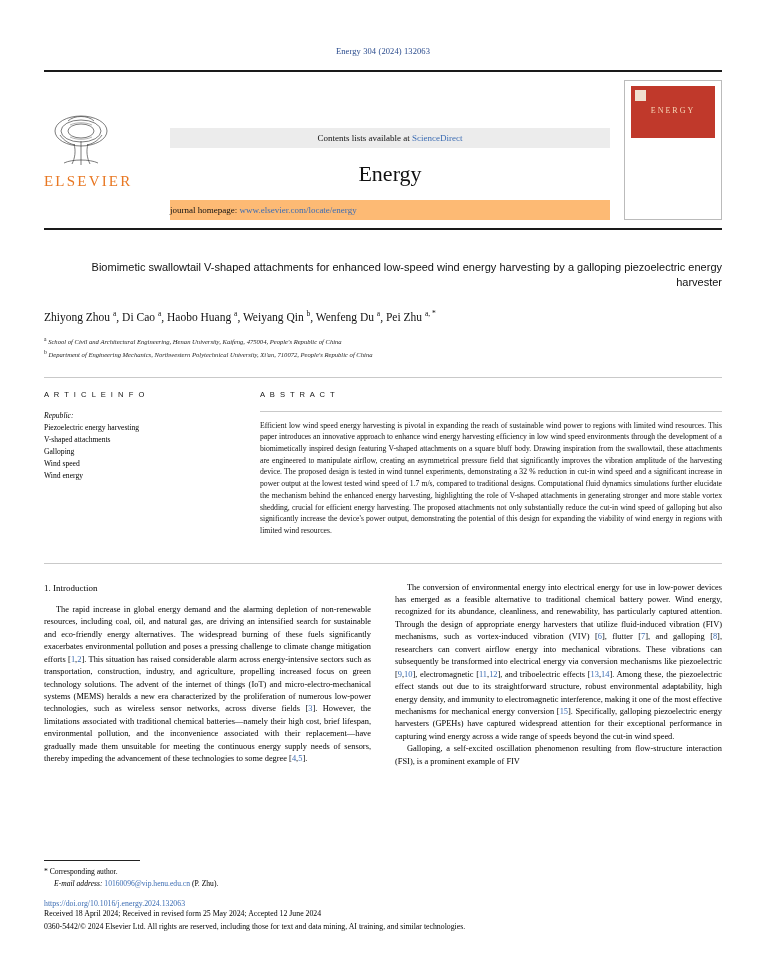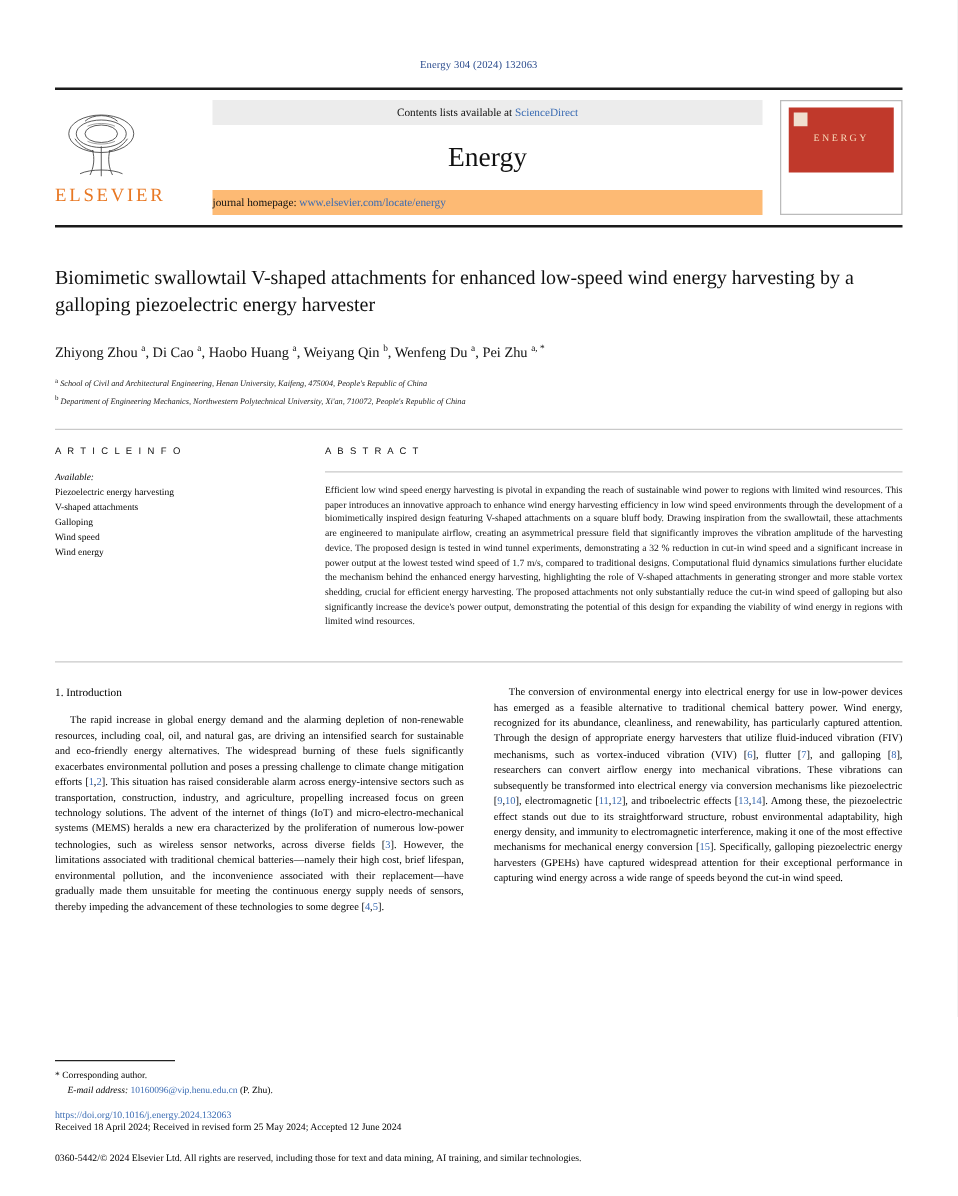--- a/index.html
+++ b/index.html
@@ -57,20 +57,21 @@
     letter-spacing: 2.2px;
     color: #e87722;
     margin-top: 2px;
   }
   .mast-center {
     flex: 1 1 auto;
     display: flex;
     flex-direction: column;
     justify-content: space-between;
     padding: 0 8px;
+    margin-top: 48px;
   }
   .contents-bar {
     background: #ececec;
     text-align: center;
     font-size: 9px;
     padding: 5px 0;
     color: #111;
   }
   .contents-bar a {
     color: #3b6cb3;
@@ -131,25 +132,26 @@
   .cover-caption {
     font-size: 5px;
     color: #555;
     margin-top: 22px;
     text-align: center;
     line-height: 1.4;
   }
 
   
   .title {
-    font-size: 16px;
+    font-size: 11px;
     line-height: 1.35;
     margin: 30px 0 0 0;
-    font-family: Liberation Serif, serif;
-    color: #111;
+    font-family: Liberation Sans, sans-serif;
+    color: #111;
+    text-align: right;
   }
   .authors {
     font-size: 11.5px;
     margin-top: 18px;
     line-height: 1.5;
     color: #111;
   }
   .authors sup {
     font-size: 7.5px;
     vertical-align: super;
@@ -270,21 +272,21 @@
     font-size: 7.8px;
     color: #3b6cb3;
     margin-top: 10px;
   }
   .hist-line {
     font-size: 7.8px;
     line-height: 1.5;
   }
   .copy-line {
     font-size: 7.8px;
-    margin-top: 14px;
+    margin-top: 2px;
     width: 680px;
   }
 </style>
 </head>
 <body>
 
 <div class="page">
 
   <div class="journal-ref">Energy 304 (2024) 132063</div>
 
@@ -344,21 +346,21 @@
     </div>
     <div class="affil" style="margin-top:1px">
       <sup>b</sup> <span id="aff1">Department of Engineering Mechanics, Northwestern Polytechnical University, Xi'an, 710072, People's Republic of China</span>
     </div>
 
     <hr class="hr-thin">
 
     <div class="info-row">
       <div class="col-info">
         <div class="sec-head">A R T I C L E   I N F O</div>
-        <div class="kw-title">Available:</div>
+        <div class="kw-title">Republic:</div>
         <div class="kw-list">
           <div>Piezoelectric energy harvesting</div>
           <div>V-shaped attachments</div>
           <div>Galloping</div>
           <div>Wind speed</div>
           <div>Wind energy</div>
         </div>
       </div>
       <div class="col-abs">
         <div class="sec-head">A B S T R A C T</div>
@@ -369,20 +371,21 @@
 
     <hr class="divider-long">
 
     <div class="body-cols">
       <div class="bcol">
         <div class="sec-title">1.  Introduction</div>
         <p id="lp0">The rapid increase in global energy demand and the alarming depletion of non-renewable resources, including coal, oil, and natural gas, are driving an intensified search for sustainable and eco-friendly energy alternatives. The widespread burning of these fuels significantly exacerbates environmental pollution and poses a pressing challenge to climate change mitigation efforts [<a href="#" class="ref">1</a>,<a href="#" class="ref">2</a>]. This situation has raised considerable alarm across energy-intensive sectors such as transportation, construction, industry, and agriculture, propelling increased focus on green technology solutions. The advent of the internet of things (IoT) and micro-electro-mechanical systems (MEMS) heralds a new era characterized by the proliferation of numerous low-power technologies, such as wireless sensor networks, across diverse fields [<a href="#" class="ref">3</a>]. However, the limitations associated with traditional chemical batteries—namely their high cost, brief lifespan, environmental pollution, and the inconvenience associated with their replacement—have gradually made them unsuitable for meeting the continuous energy supply needs of sensors, thereby impeding the advancement of these technologies to some degree [<a href="#" class="ref">4</a>,<a href="#" class="ref">5</a>].</p>
       </div>
       <div class="bcol">
         <p id="rp0">The conversion of environmental energy into electrical energy for use in low-power devices has emerged as a feasible alternative to traditional chemical battery power. Wind energy, recognized for its abundance, cleanliness, and renewability, has particularly captured attention. Through the design of appropriate energy harvesters that utilize fluid-induced vibration (FIV) mechanisms, such as vortex-induced vibration (VIV) [<a href="#" class="ref">6</a>], flutter [<a href="#" class="ref">7</a>], and galloping [<a href="#" class="ref">8</a>], researchers can convert airflow energy into mechanical vibrations. These vibrations can subsequently be transformed into electrical energy via conversion mechanisms like piezoelectric [<a href="#" class="ref">9</a>,<a href="#" class="ref">10</a>], electromagnetic [<a href="#" class="ref">11</a>,<a href="#" class="ref">12</a>], and triboelectric effects [<a href="#" class="ref">13</a>,<a href="#" class="ref">14</a>]. Among these, the piezoelectric effect stands out due to its straightforward structure, robust environmental adaptability, high energy density, and immunity to electromagnetic interference, making it one of the most effective mechanisms for mechanical energy conversion [<a href="#" class="ref">15</a>]. Specifically, galloping piezoelectric energy harvesters (GPEHs) have captured widespread attention for their exceptional performance in capturing wind energy across a wide range of speeds beyond the cut-in wind speed.</p>
+        <p id="rp1">Galloping, a self-excited oscillation phenomenon resulting from flow-structure interaction (FSI), is a prominent example of FIV</p>
       </div>
     </div>
 
   </div>
 
   <div class="footer">
     <hr class="foot-rule">
     <div class="foot-line">
       <span>*</span>
       <span>Corresponding author.</span>

